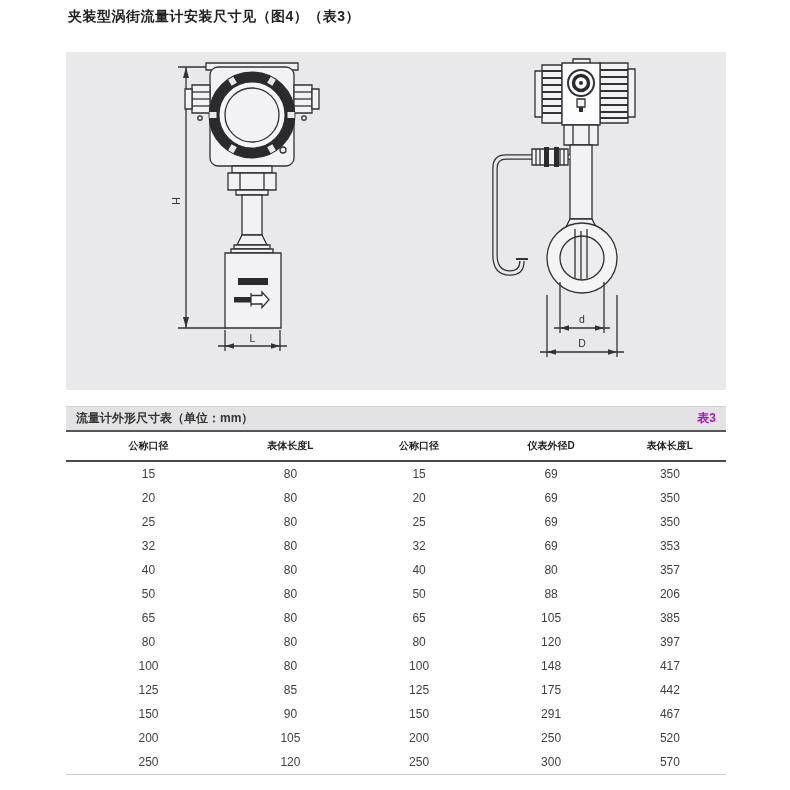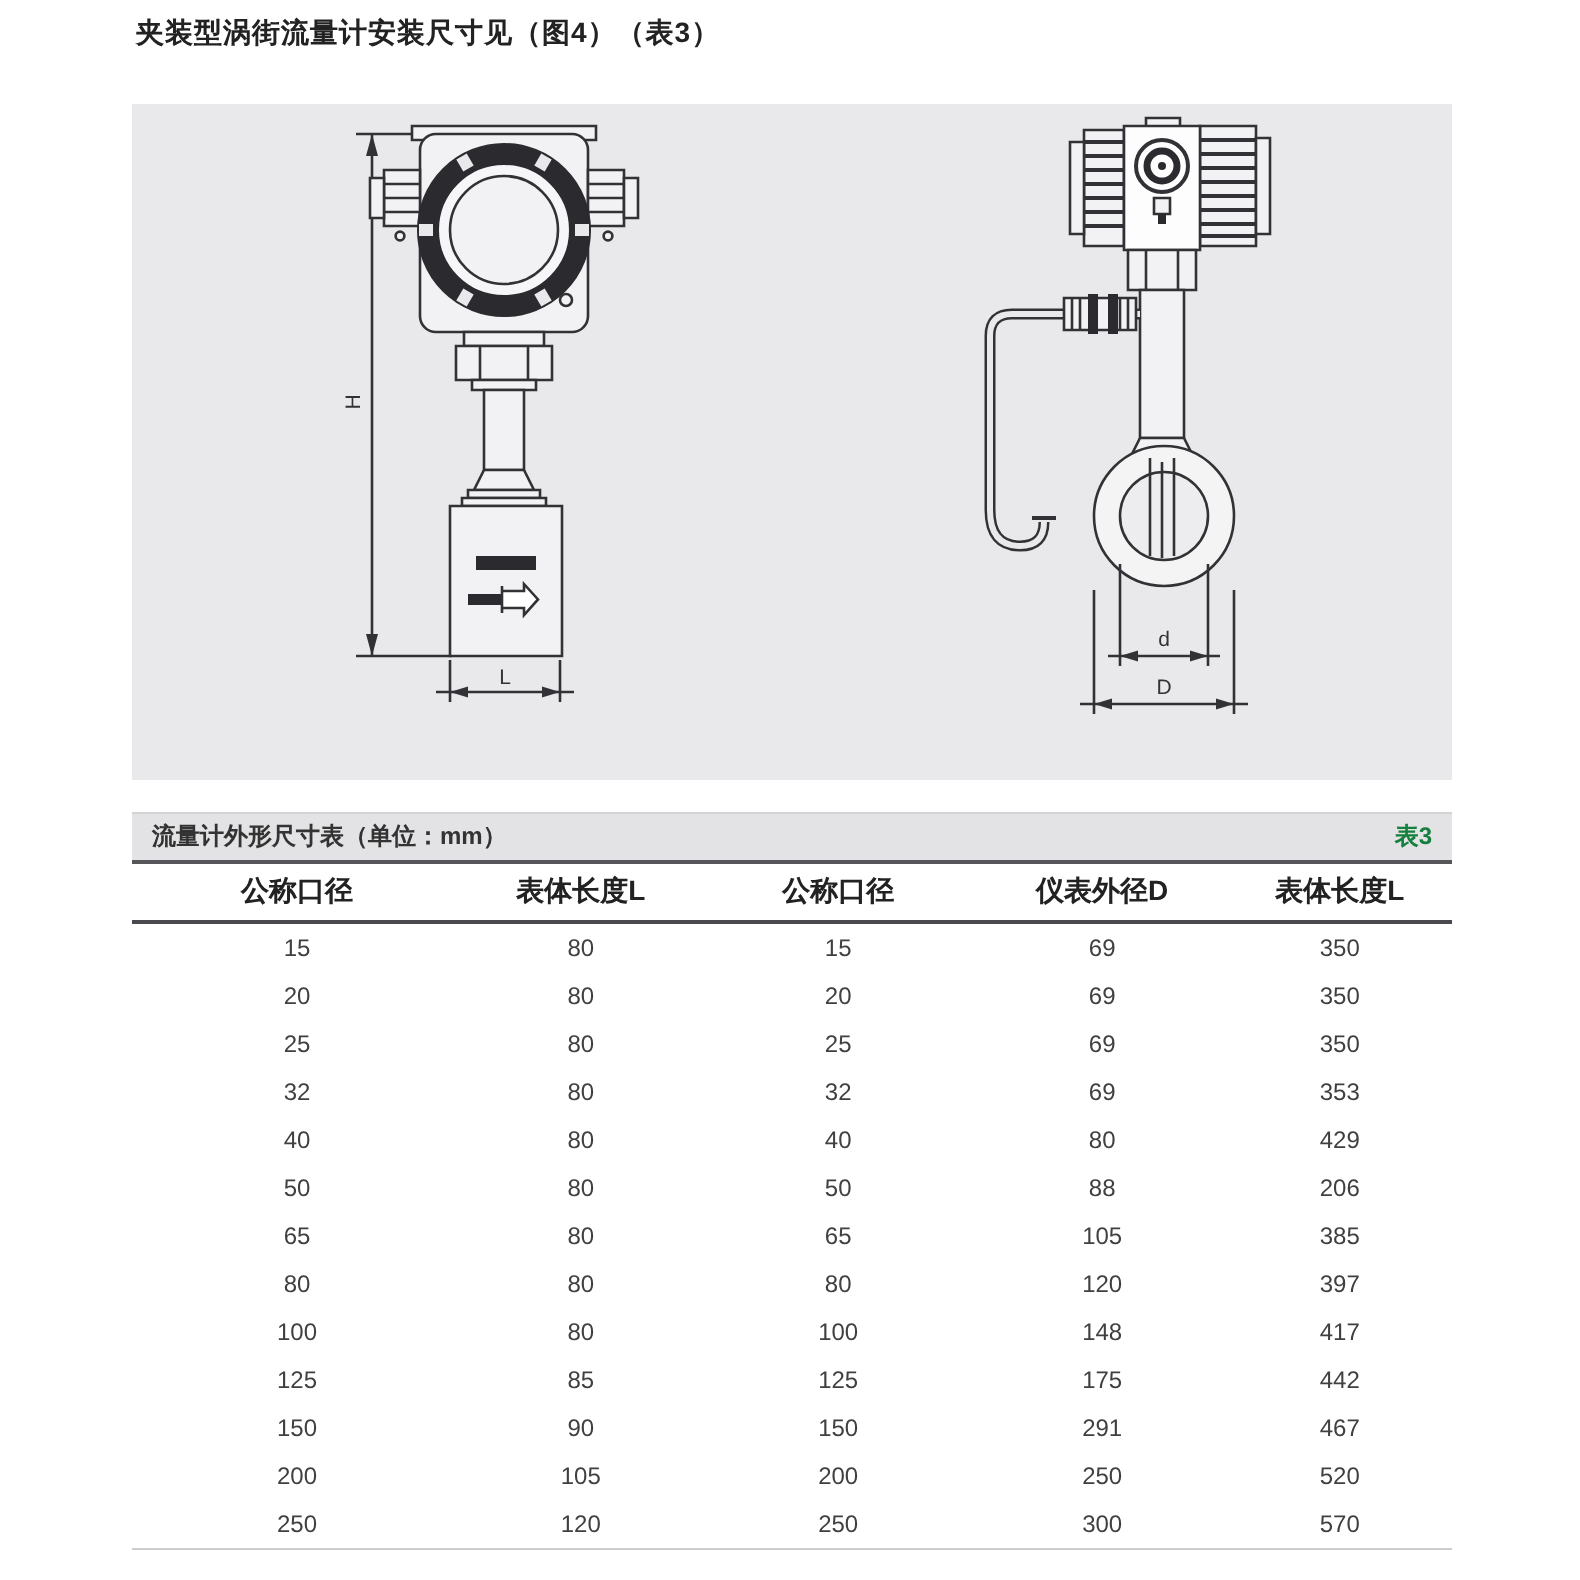--- a/index.html
+++ b/index.html
@@ -23,35 +23,35 @@
   .fig{position:absolute;}
   .fig-left{left:104px;top:3px;}
   .fig-right{left:404px;top:3px;}
   svg line, svg path, svg rect, svg circle, svg polygon, svg polyline{vector-effect:non-scaling-stroke;}
   .table-bar{
     position:absolute;left:66px;top:406px;width:660px;height:26px;
     background:#e3e3e5;border-top:1px solid #d2d2d4;border-bottom:2px solid #55555a;
     box-sizing:border-box;display:flex;justify-content:space-between;align-items:center;
     padding:0 10px;font-size:12px;color:#333;font-weight:bold;
   }
-  .table-bar .tag{color:#15803d;}
+  .table-bar .tag{color:#a21caf;}
   table.dim-table{
     position:absolute;left:66px;top:432px;width:660px;
     border-collapse:collapse;table-layout:fixed;
     font-size:12px;color:#404040;text-align:center;
     border-bottom:1px solid #cdcdcf;
   }
   table.dim-table col:nth-child(1){width:25%;}
   table.dim-table col:nth-child(2){width:18%;}
   table.dim-table col:nth-child(3){width:21%;}
   table.dim-table col:nth-child(4){width:19%;}
   table.dim-table col:nth-child(5){width:17%;}
   table.dim-table thead th{
     font-weight:bold;color:#222;height:26px;
-    border-bottom:2px solid #4a4a4e;font-size:14px;
+    border-bottom:2px solid #4a4a4e;font-size:10px;
   }
   table.dim-table tbody td{height:24px;padding:0;}
   .dim-label{font-size:10.5px;fill:#333;}
 </style>
 </head>
 <body>
 
 <div class="page-title">夹装型涡街流量计安装尺寸见（图4）（表3）</div>
 <div class="figure-caption">图4 结构形式</div>
 
@@ -275,21 +275,21 @@
         <td>80</td>
         <td>32</td>
         <td>69</td>
         <td>353</td>
       </tr>
       <tr>
         <td>40</td>
         <td>80</td>
         <td>40</td>
         <td>80</td>
-        <td>429</td>
+        <td>357</td>
       </tr>
       <tr>
         <td>50</td>
         <td>80</td>
         <td>50</td>
         <td>88</td>
         <td>206</td>
       </tr>
       <tr>
         <td>65</td>

